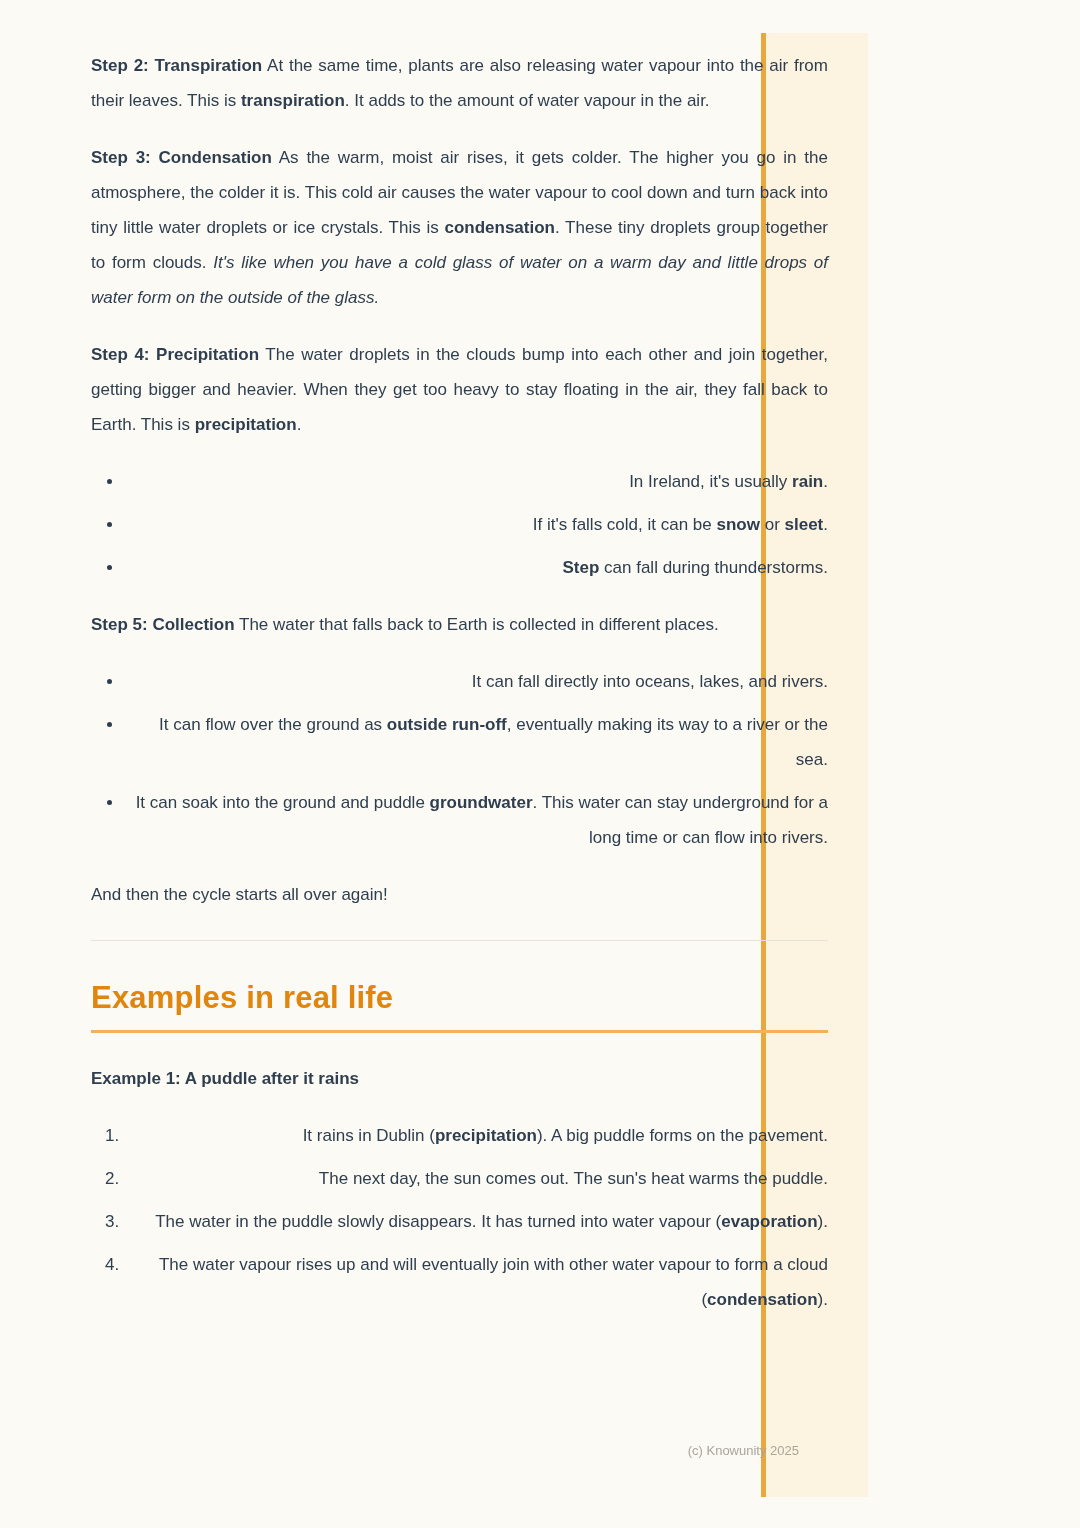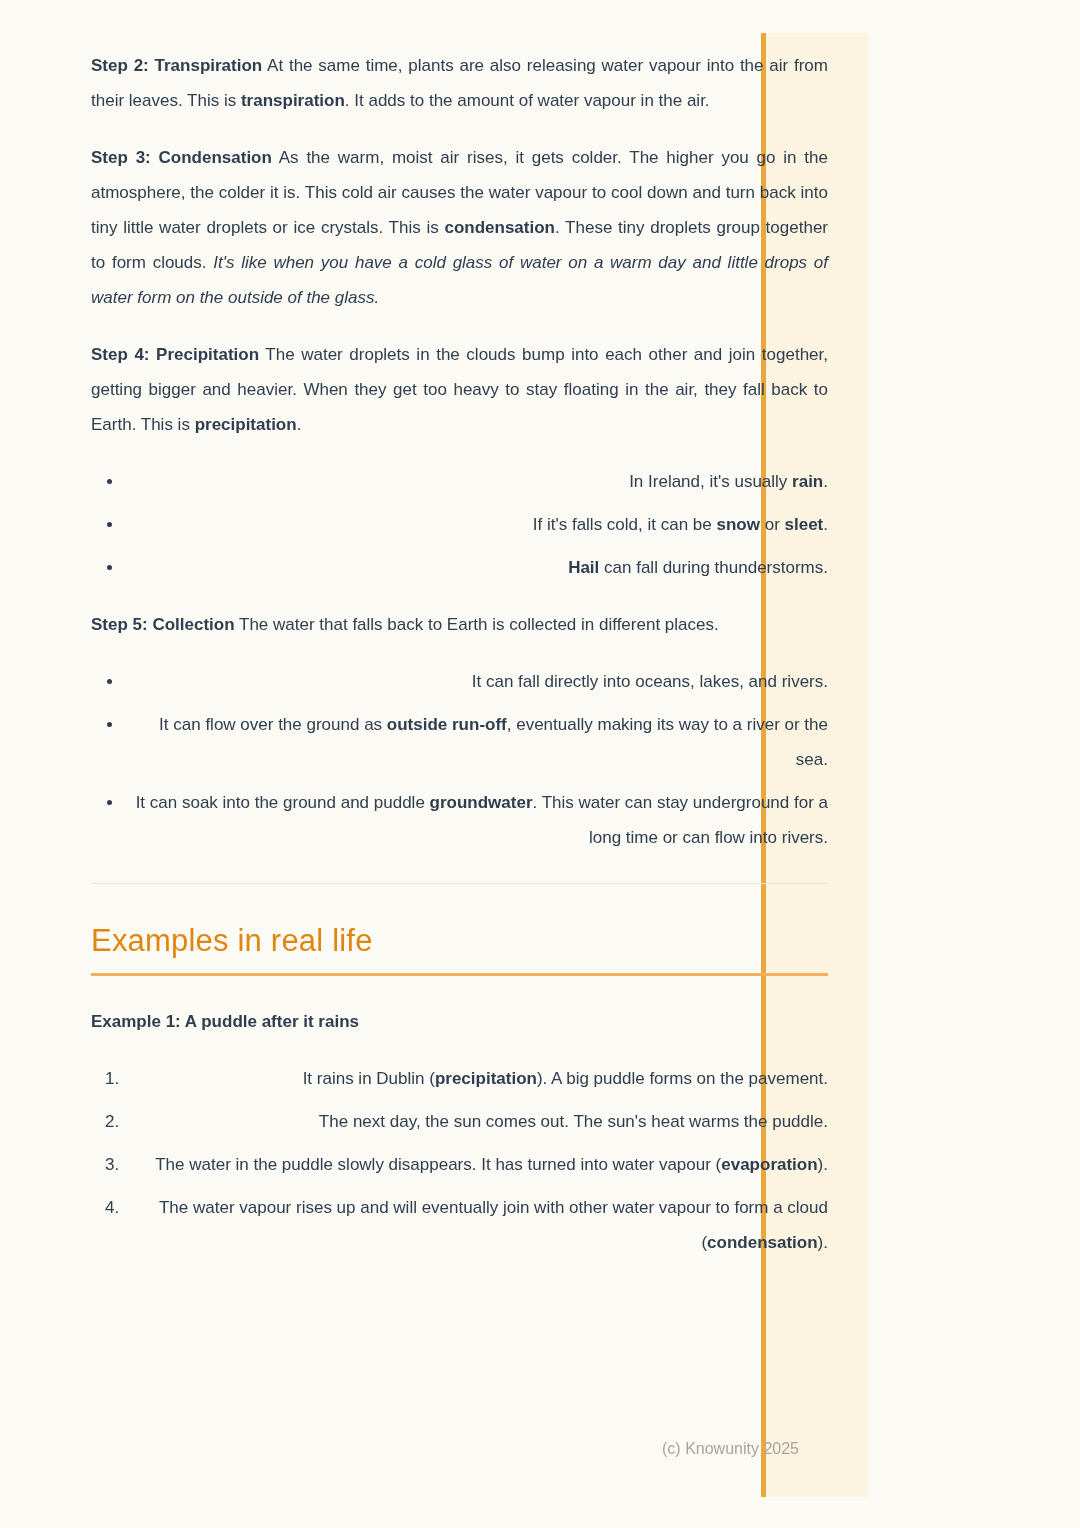--- a/index.html
+++ b/index.html
@@ -53,21 +53,21 @@
   .content em { font-style: italic; }
   .content hr {
     border: none;
     border-top: 1px solid var(--divider);
     margin: 28px 0 0;
   }
   .section-title {
     color: var(--accent);
     font-size: 31px;
     line-height: 38px;
-    font-weight: 400;
+    font-weight: 700;
     letter-spacing: 0.2px;
     margin: 38px 0 28px;
     padding-bottom: 13px;
     border-bottom: 3px solid var(--underline);
   }
   .side-band {
     position: absolute;
     right: 0;
     top: 33px;
     bottom: 31px;
@@ -79,47 +79,48 @@
     right: 102px;
     top: 33px;
     bottom: 31px;
     width: 5px;
     background: var(--stripe);
   }
   .watermark {
     position: absolute;
     right: 69px;
     bottom: 70px;
-    font-size: 16px;
+    font-size: 13px;
     color: var(--muted);
     z-index: 2;
     white-space: nowrap;
   }
 </style>
 </head>
 <body>
 
 <div class="page">
   <div class="side-band"></div>
   <div class="side-stripe"></div>
   <div class="content">
       <p><strong>Step 2: Transpiration</strong><span> At the same time, plants are also releasing water vapour into the air from their leaves. This is </span><strong>transpiration</strong><span>. It adds to the amount of water vapour in the air.</span></p>
       <p><strong>Step 3: Condensation</strong><span> As the warm, moist air rises, it gets colder. The higher you go in the atmosphere, the colder it is. This cold air causes the water vapour to cool down and turn back into tiny little water droplets or ice crystals. This is </span><strong>condensation</strong><span>. These tiny droplets group together to form clouds. </span><em>It's like when you have a cold glass of water on a warm day and little drops of water form on the outside of the glass.</em></p>
       <p><strong>Step 4: Precipitation</strong><span> The water droplets in the clouds bump into each other and join together, getting bigger and heavier. When they get too heavy to stay floating in the air, they fall back to Earth. This is </span><strong>precipitation</strong><span>.</span></p>
       <ul>
         <li><span>In Ireland, it's usually </span><strong>rain</strong><span>.</span></li>
         <li><span>If it's falls cold, it can be </span><strong>snow</strong><span> or </span><strong>sleet</strong><span>.</span></li>
-        <li><strong>Hail</strong><span> can fall during thunderstorms.</span></li>
+        <li><strong>Step</strong><span> can fall during thunderstorms.</span></li>
       </ul>
       <p><strong>Step 5: Collection</strong><span> The water that falls back to Earth is collected in different places.</span></p>
       <ul>
         <li><span>It can fall directly into oceans, lakes, and rivers.</span></li>
         <li><span>It can flow over the ground as </span><strong>outside run-off</strong><span>, eventually making its way to a river or the sea.</span></li>
         <li><span>It can soak into the ground and puddle </span><strong>groundwater</strong><span>. This water can stay underground for a long time or can flow into rivers.</span></li>
       </ul>
+      <p><span>And then the cycle starts all over again!</span></p>
       <hr>
       <h1 class="section-title">Examples in real life</h1>
       <p><strong>Example 1: A puddle after it rains</strong></p>
       <ol>
         <li><span>It rains in Dublin (</span><strong>precipitation</strong><span>). A big puddle forms on the pavement.</span></li>
         <li><span>The next day, the sun comes out. The sun's heat warms the puddle.</span></li>
         <li><span>The water in the puddle slowly disappears. It has turned into water vapour (</span><strong>evaporation</strong><span>).</span></li>
         <li><span>The water vapour rises up and will eventually join with other water vapour to form a cloud (</span><strong>condensation</strong><span>).</span></li>
       </ol>
     </div>

